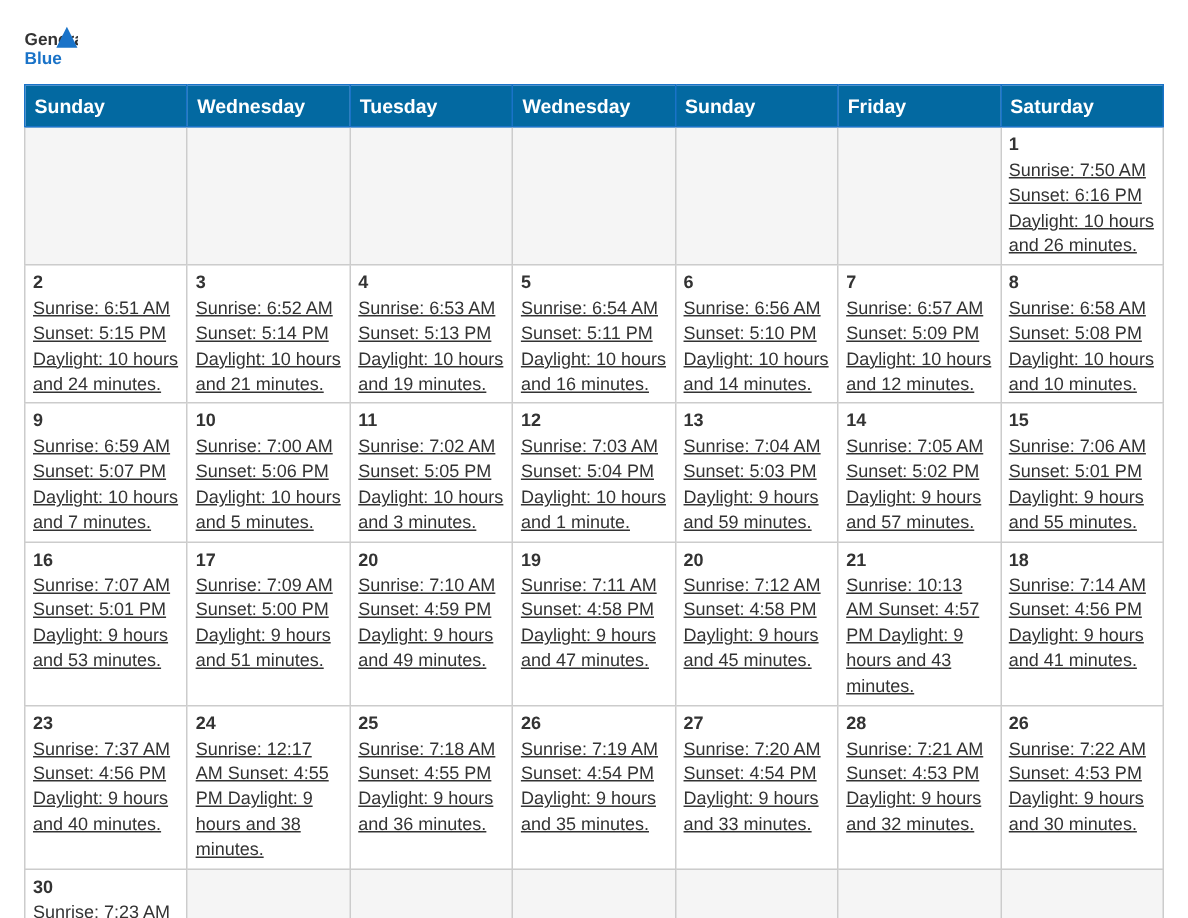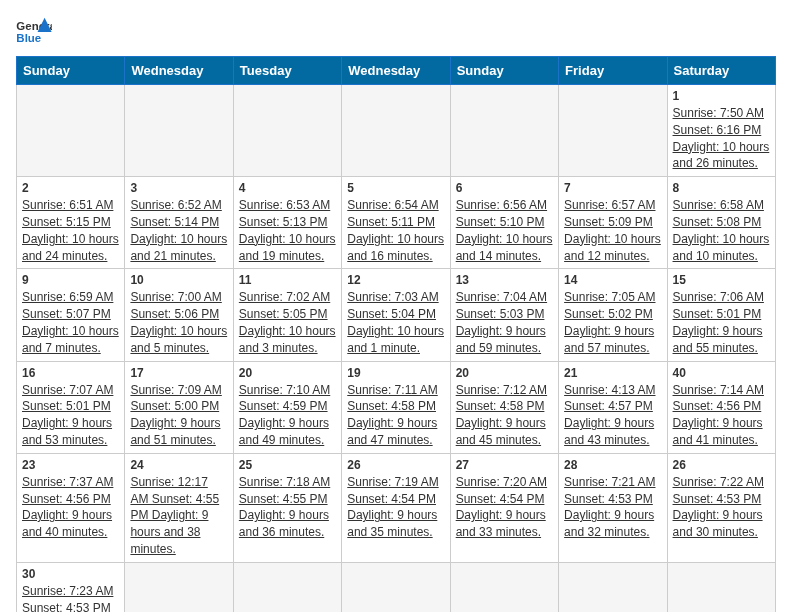--- a/index.html
+++ b/index.html
@@ -235,26 +235,26 @@
 Daylight: 9 hours and 47 minutes.</div>
         </td>
         <td>
           <div class="day-number">20</div>
           <div class="day-info">Sunrise: 7:12 AM
 Sunset: 4:58 PM
 Daylight: 9 hours and 45 minutes.</div>
         </td>
         <td>
           <div class="day-number">21</div>
-          <div class="day-info">Sunrise: 4:13 AM
+          <div class="day-info">Sunrise: 10:13 AM
 Sunset: 4:57 PM
 Daylight: 9 hours and 43 minutes.</div>
         </td>
         <td>
-          <div class="day-number">40</div>
+          <div class="day-number">18</div>
           <div class="day-info">Sunrise: 7:14 AM
 Sunset: 4:56 PM
 Daylight: 9 hours and 41 minutes.</div>
         </td>
       </tr>
       <tr>
         <td>
           <div class="day-number">23</div>
           <div class="day-info">Sunrise: 7:37 AM
 Sunset: 4:56 PM

